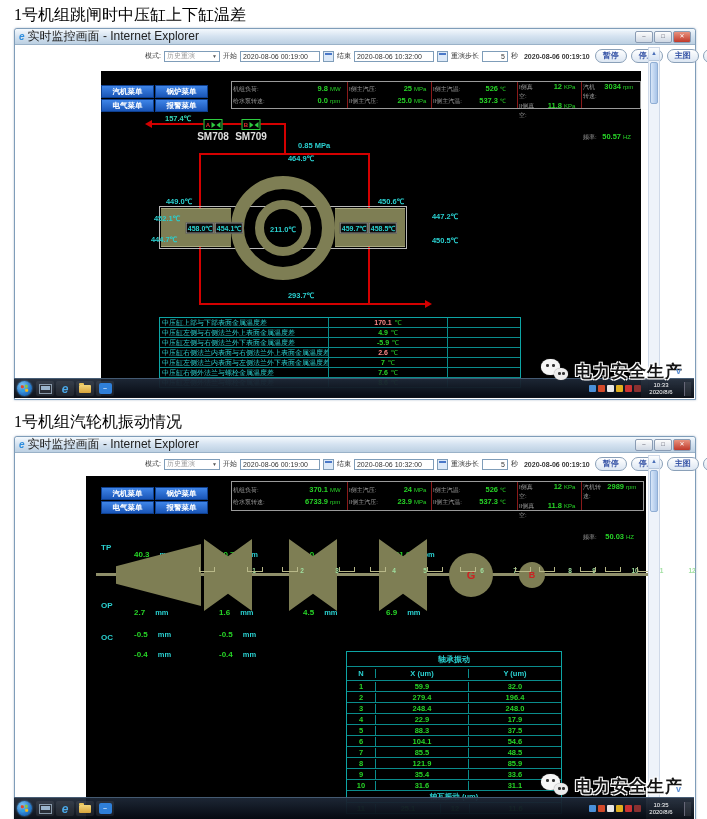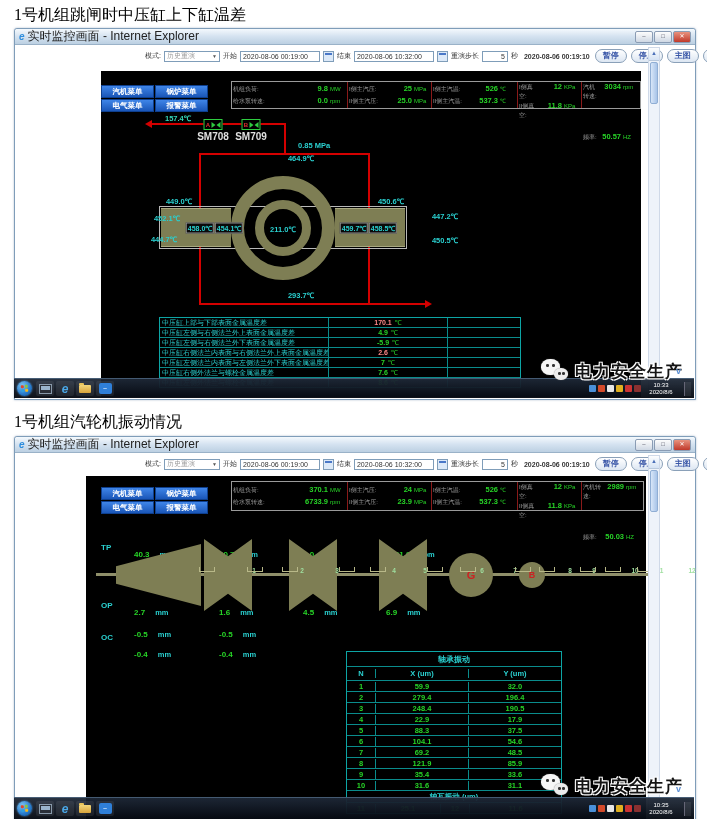--- a/index.html
+++ b/index.html
@@ -722,21 +722,21 @@
 
         <div class="t2row">
           <span class="c-n">2</span>
           <span class="c-x">279.4</span>
           <span class="c-y">196.4</span>
         </div>
 
         <div class="t2row">
           <span class="c-n">3</span>
           <span class="c-x">248.4</span>
-          <span class="c-y">190.5</span>
+          <span class="c-y">248.0</span>
         </div>
 
         <div class="t2row">
           <span class="c-n">4</span>
           <span class="c-x">22.9</span>
           <span class="c-y">17.9</span>
         </div>
 
         <div class="t2row">
           <span class="c-n">5</span>
@@ -745,21 +745,21 @@
         </div>
 
         <div class="t2row">
           <span class="c-n">6</span>
           <span class="c-x">104.1</span>
           <span class="c-y">54.6</span>
         </div>
 
         <div class="t2row">
           <span class="c-n">7</span>
-          <span class="c-x">69.2</span>
+          <span class="c-x">85.5</span>
           <span class="c-y">48.5</span>
         </div>
 
         <div class="t2row">
           <span class="c-n">8</span>
           <span class="c-x">121.9</span>
           <span class="c-y">85.9</span>
         </div>
 
         <div class="t2row">

